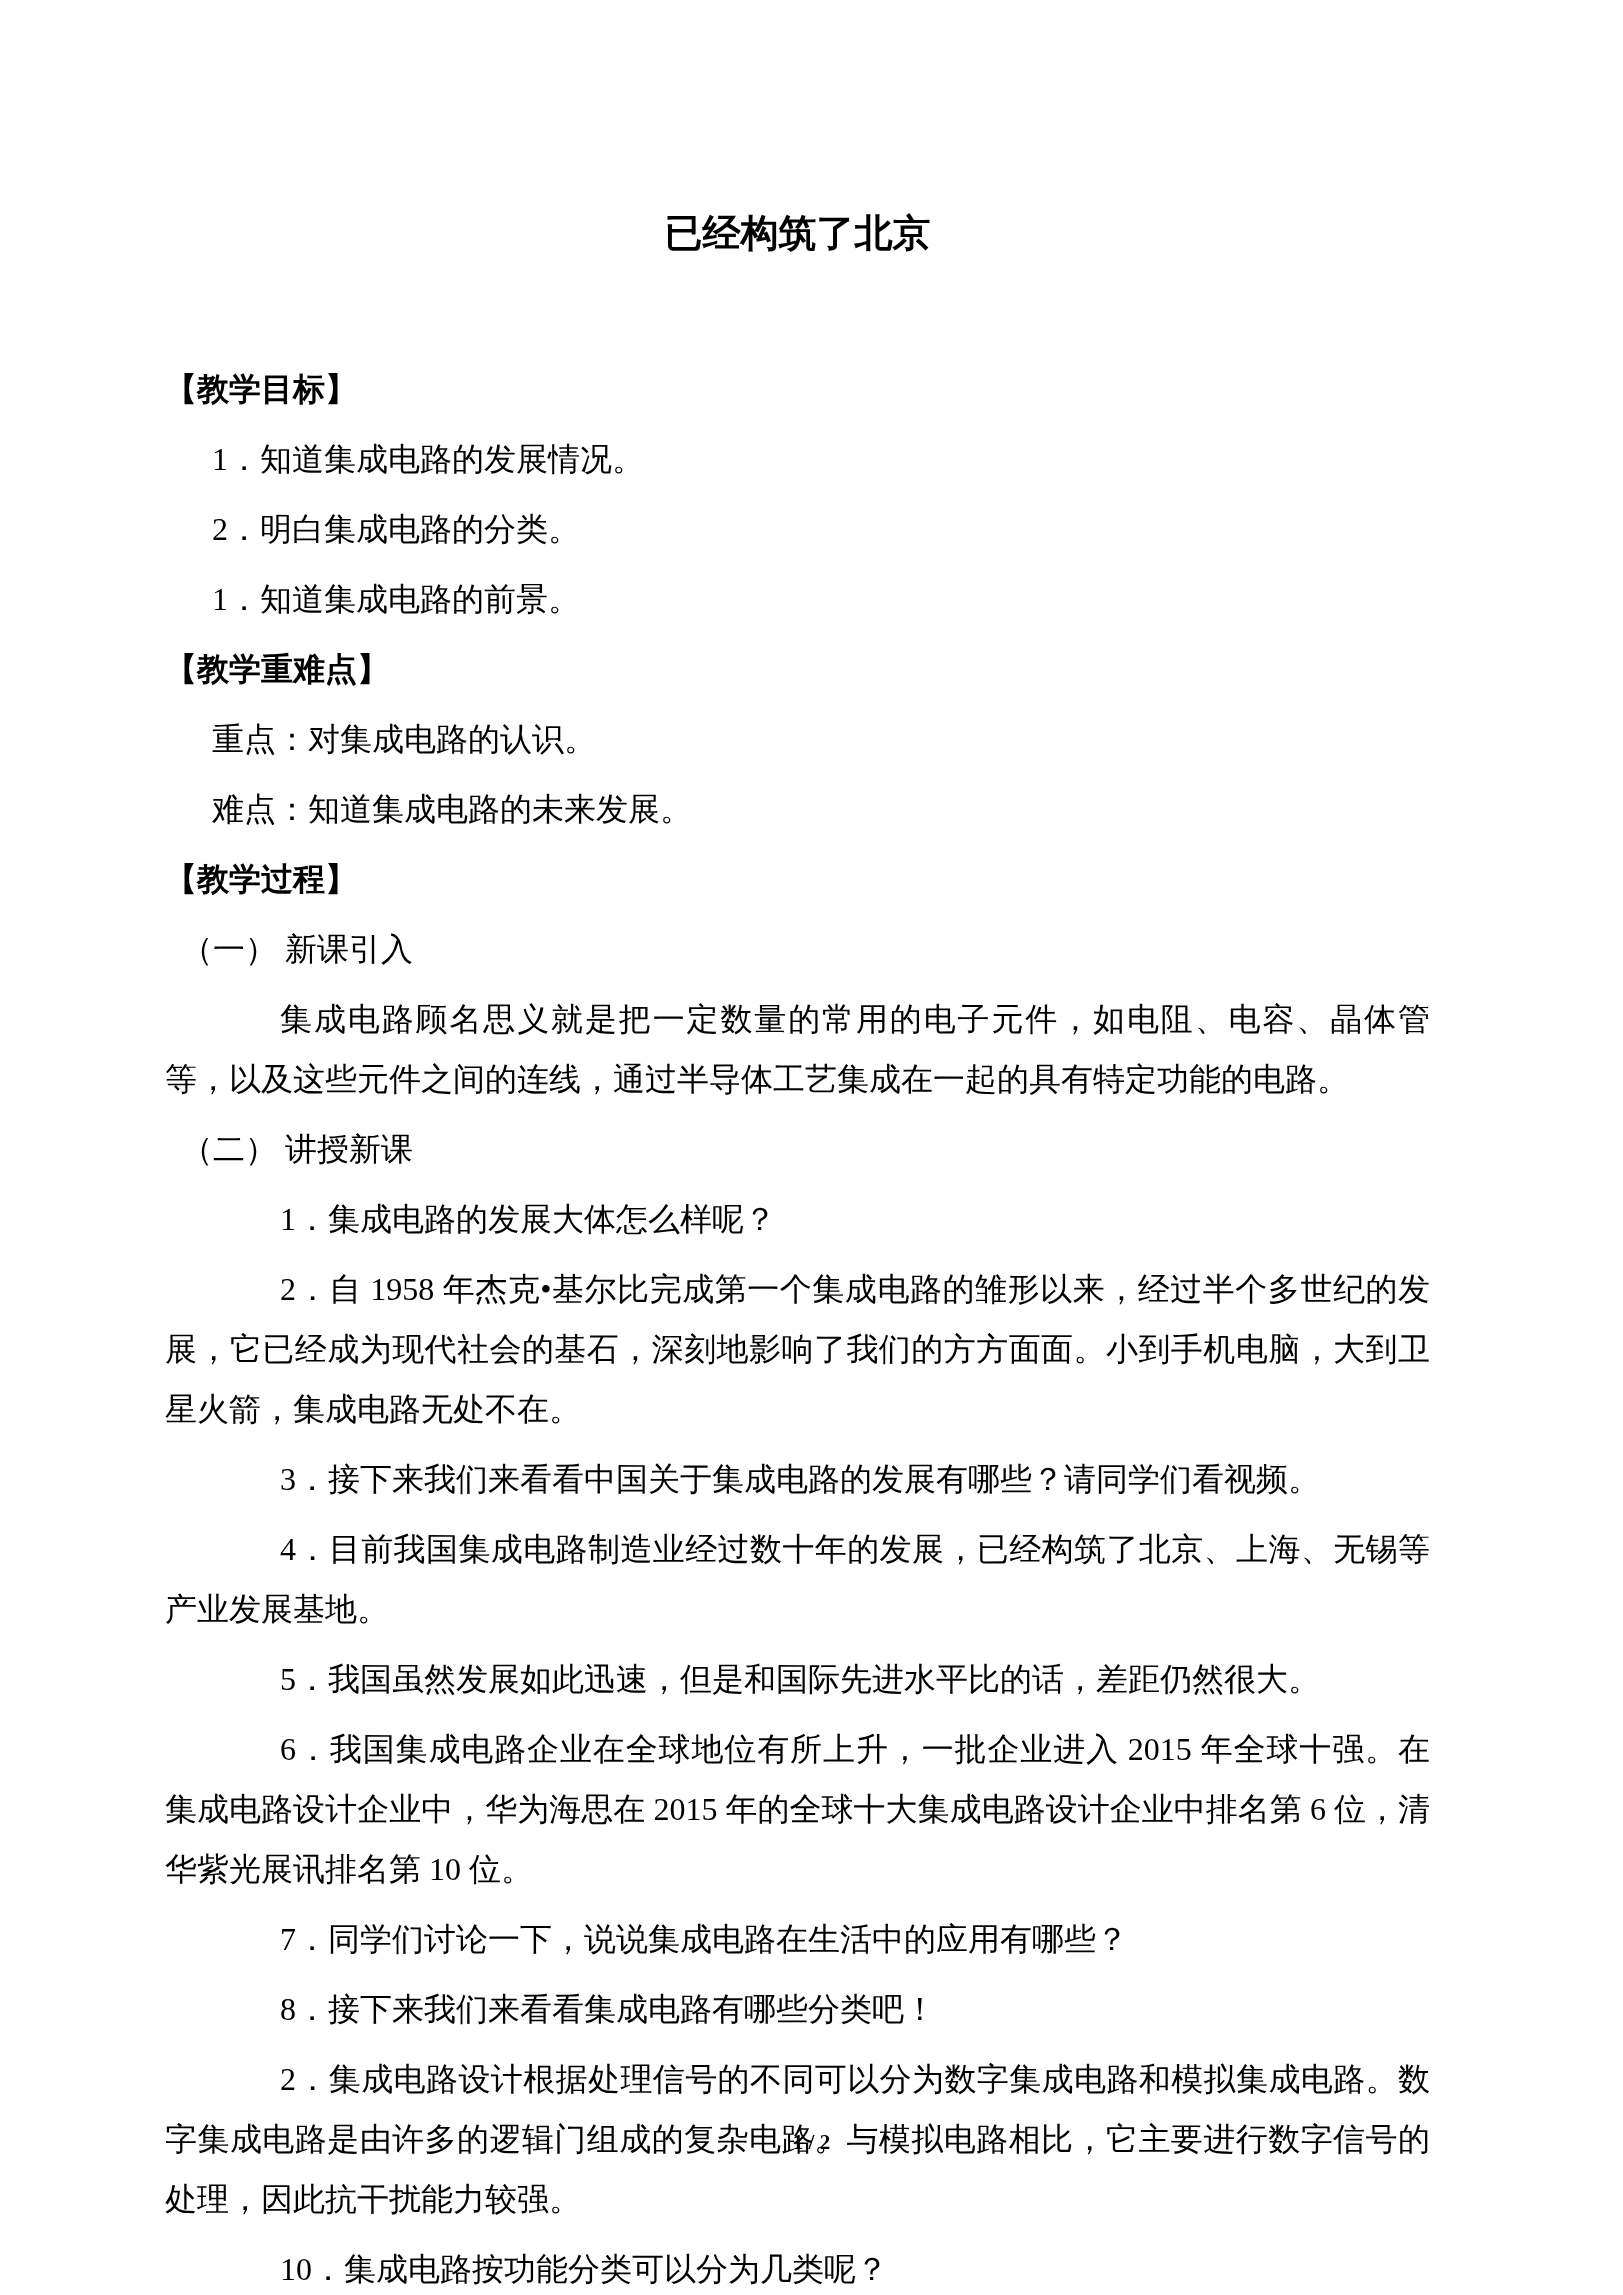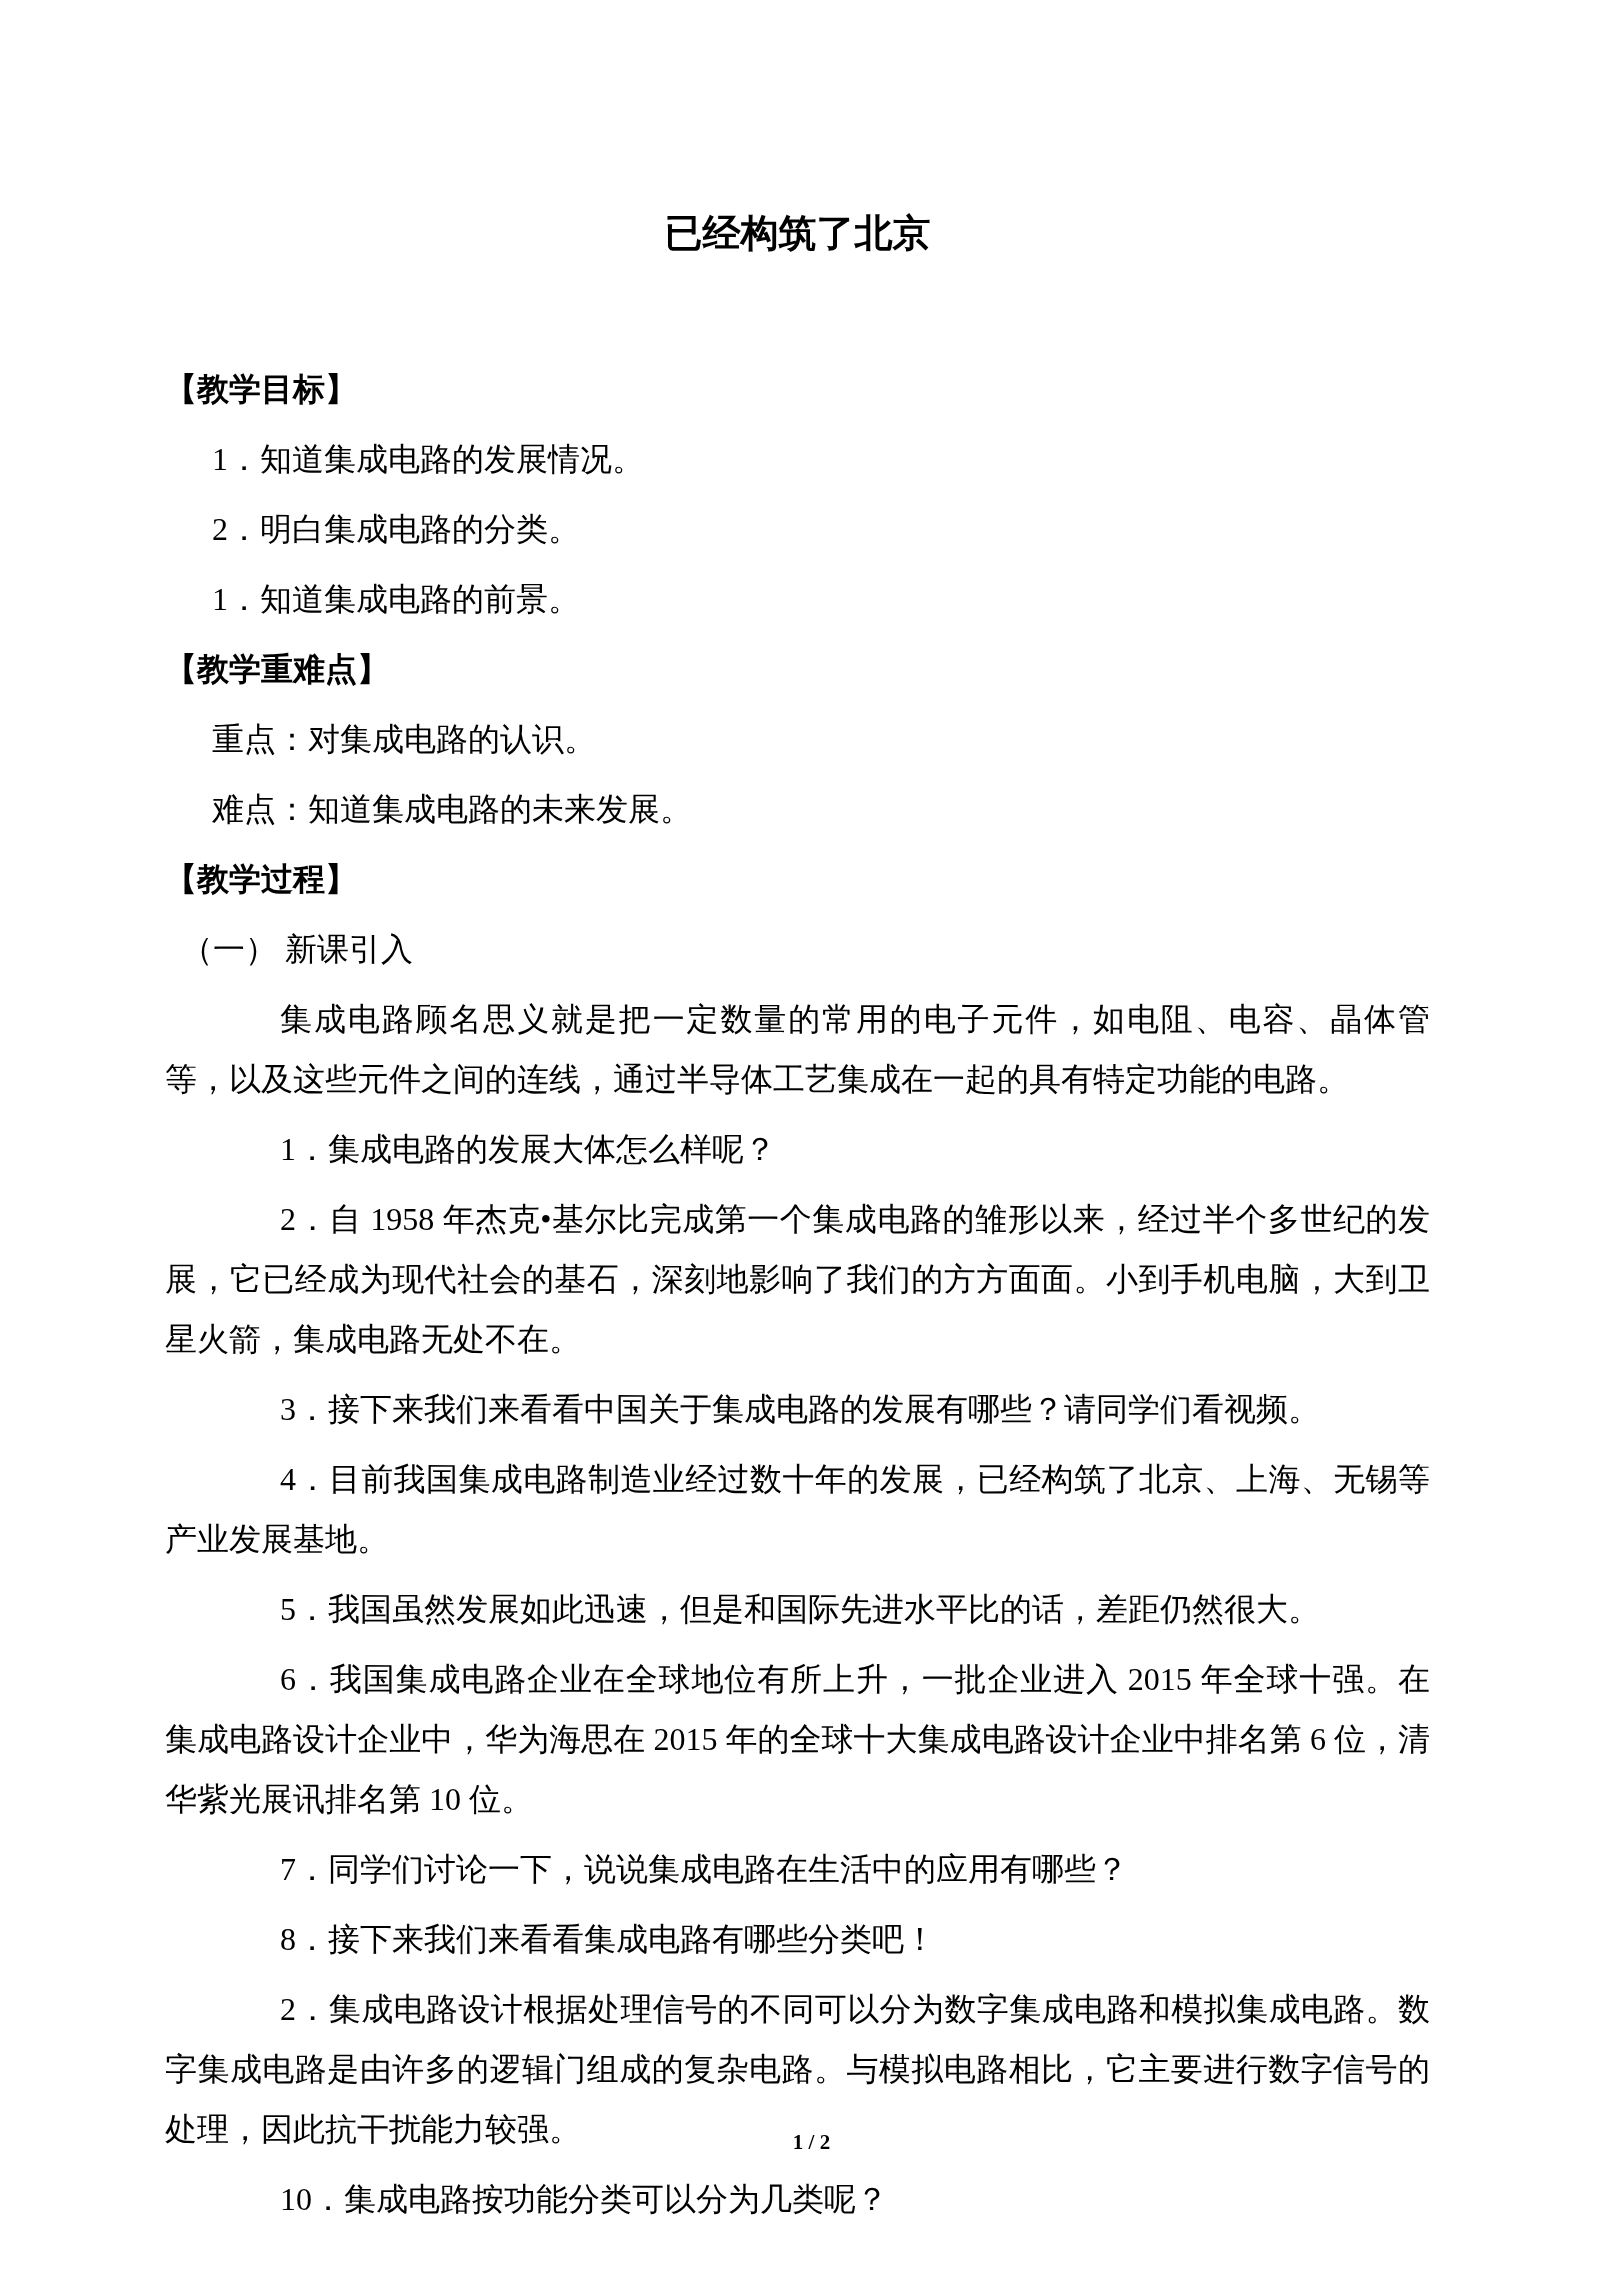--- a/index.html
+++ b/index.html
@@ -71,20 +71,21 @@
     <p class="heading">【教学目标】</p>
     <p class="list">1．知道集成电路的发展情况。</p>
     <p class="list">2．明白集成电路的分类。</p>
     <p class="list">1．知道集成电路的前景。</p>
     <p class="heading">【教学重难点】</p>
     <p class="list">重点：对集成电路的认识。</p>
     <p class="list">难点：知道集成电路的未来发展。</p>
     <p class="heading">【教学过程】</p>
     <p class="sub">（一） 新课引入</p>
     <p class="para">集成电路顾名思义就是把一定数量的常用的电子元件，如电阻、电容、晶体管等，以及这些元件之间的连线，通过半导体工艺集成在一起的具有特定功能的电路。</p>
+    <p class="sub">（二） 讲授新课</p>
     <p class="para">1．集成电路的发展大体怎么样呢？</p>
     <p class="para">2．自 1958 年杰克•基尔比完成第一个集成电路的雏形以来，经过半个多世纪的发展，它已经成为现代社会的基石，深刻地影响了我们的方方面面。小到手机电脑，大到卫星火箭，集成电路无处不在。</p>
     <p class="para">3．接下来我们来看看中国关于集成电路的发展有哪些？请同学们看视频。</p>
     <p class="para">4．目前我国集成电路制造业经过数十年的发展，已经构筑了北京、上海、无锡等产业发展基地。</p>
     <p class="para">5．我国虽然发展如此迅速，但是和国际先进水平比的话，差距仍然很大。</p>
     <p class="para">6．我国集成电路企业在全球地位有所上升，一批企业进入 2015 年全球十强。在集成电路设计企业中，华为海思在 2015 年的全球十大集成电路设计企业中排名第 6 位，清华紫光展讯排名第 10 位。</p>
     <p class="para">7．同学们讨论一下，说说集成电路在生活中的应用有哪些？</p>
     <p class="para">8．接下来我们来看看集成电路有哪些分类吧！</p>
     <p class="para">2．集成电路设计根据处理信号的不同可以分为数字集成电路和模拟集成电路。数字集成电路是由许多的逻辑门组成的复杂电路。与模拟电路相比，它主要进行数字信号的处理，因此抗干扰能力较强。</p>
     <p class="para">10．集成电路按功能分类可以分为几类呢？</p>

